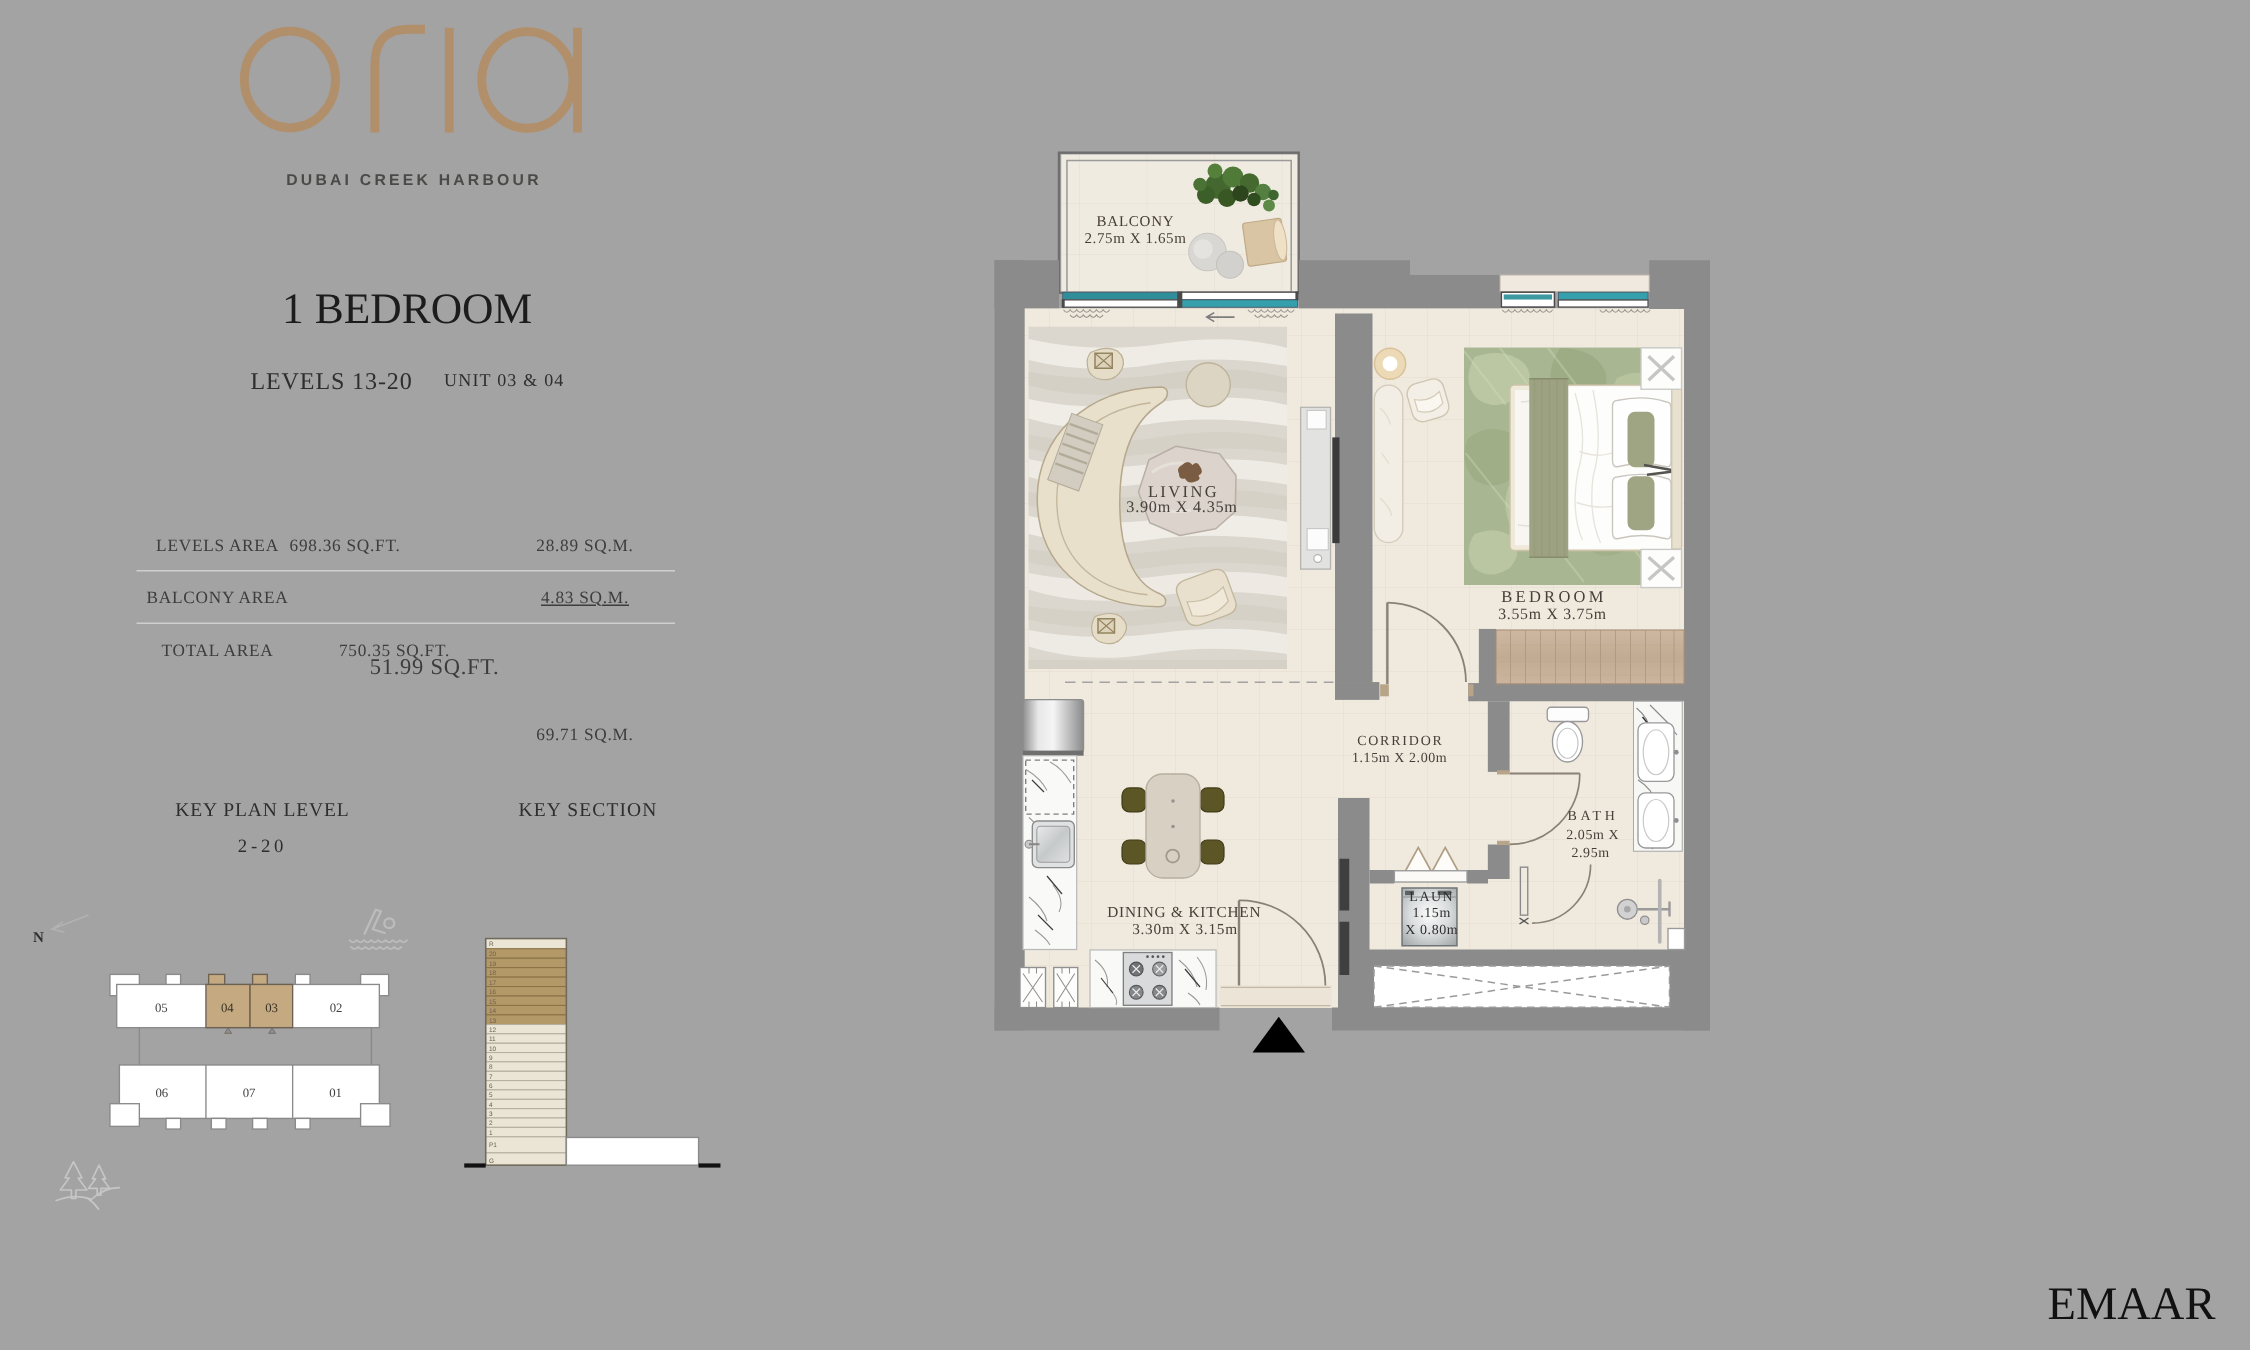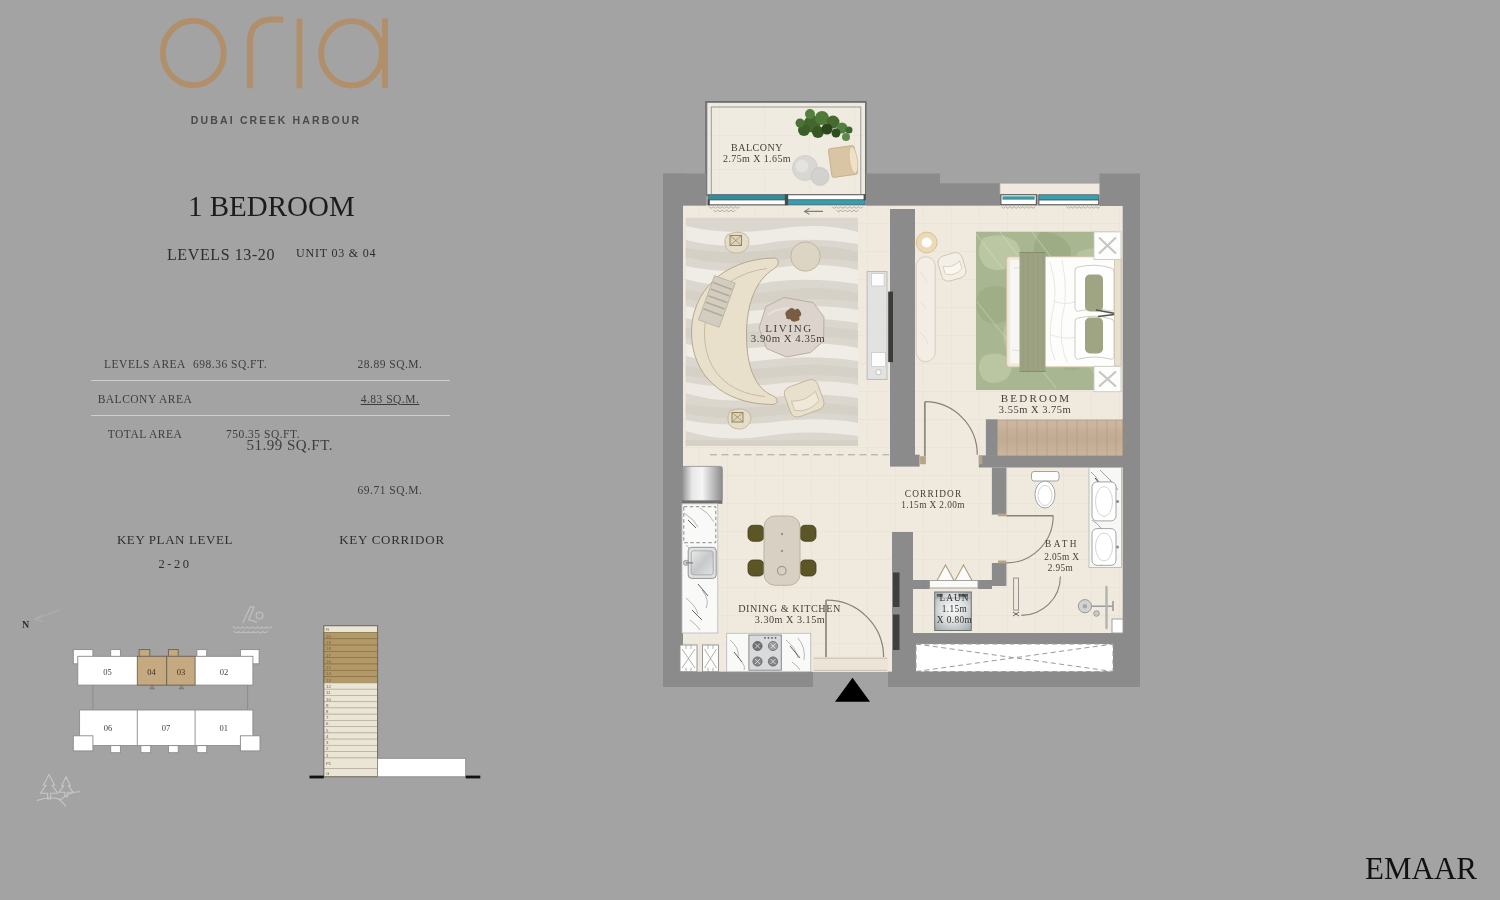--- a/index.html
+++ b/index.html
@@ -42,21 +42,21 @@
 
 <div class="abs" style="left:91px;top:415px;width:359px;height:1px;background:#cfcfcf;"></div>
 
 <div class="abs ls" style="left:75px;top:427.5px;width:140px;text-align:center;font-size:11.5px;letter-spacing:0.5px;color:#3d3d3d;">TOTAL AREA</div>
 <div class="abs ls" style="left:193px;top:427.5px;width:140px;text-align:center;font-size:11.5px;letter-spacing:0.5px;color:#3d3d3d;">750.35 SQ.FT.</div>
 <div class="abs ls" style="left:320px;top:444px;width:140px;text-align:center;font-size:11.5px;letter-spacing:0.5px;color:#3d3d3d;margin-top:40px;">69.71 SQ.M.</div>
 
 <div class="abs ls" style="left:55px;top:532px;width:240px;text-align:center;font-size:13px;letter-spacing:0.6px;color:#2e2e2e;">KEY PLAN LEVEL</div>
 <div class="abs ls" style="left:55px;top:557px;width:240px;text-align:center;font-size:12.5px;letter-spacing:2.5px;color:#2e2e2e;">2-20</div>
 
-<div class="abs ls" style="left:292px;top:532px;width:200px;text-align:center;font-size:13px;letter-spacing:0.75px;color:#2e2e2e;">KEY CORRIDOR</div>
+<div class="abs ls" style="left:292px;top:532px;width:200px;text-align:center;font-size:13px;letter-spacing:0.75px;color:#2e2e2e;">KEY SECTION</div>
 
 <div class="abs ls" style="left:1365px;top:851px;font-size:31px;letter-spacing:0px;color:#111;">EMAAR</div>
 <svg class="abs" style="left:0;top:0;" width="1500" height="900" viewBox="0 0 1500 900">
 <defs>
   <pattern id="tiles" width="28" height="28" patternUnits="userSpaceOnUse">
     <rect width="28" height="28" fill="#efe9de"></rect>
     <path d="M28 0V28H0" fill="none" stroke="#e4dccd" stroke-width="0.7"></path>
   </pattern>
   <pattern id="tilesb" width="45" height="34" patternUnits="userSpaceOnUse">
     <rect width="45" height="34" fill="#f0ebe1"></rect>

